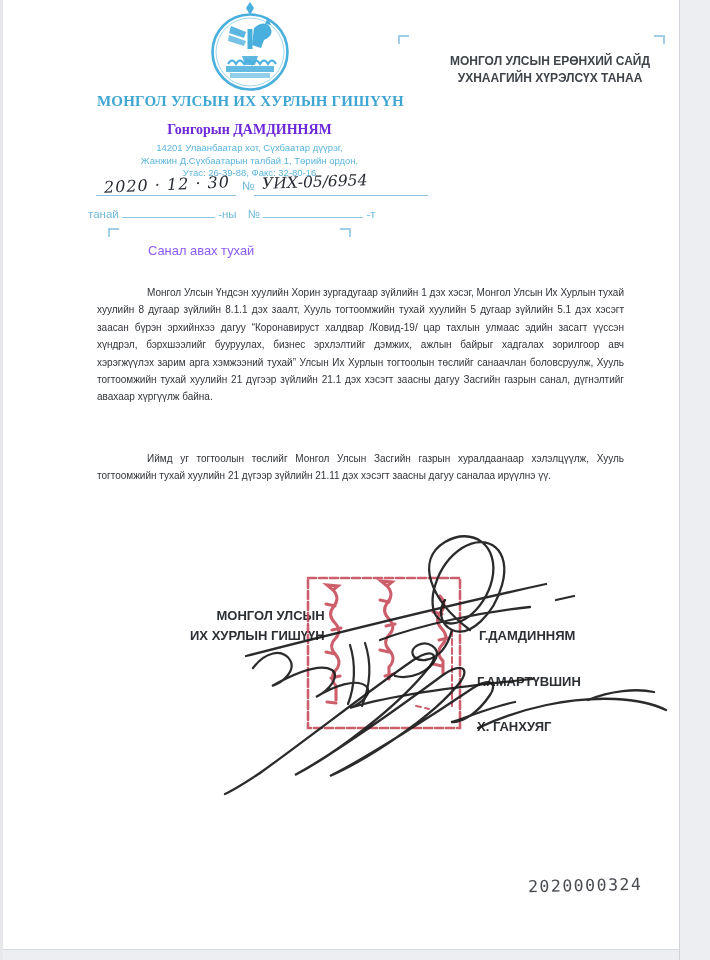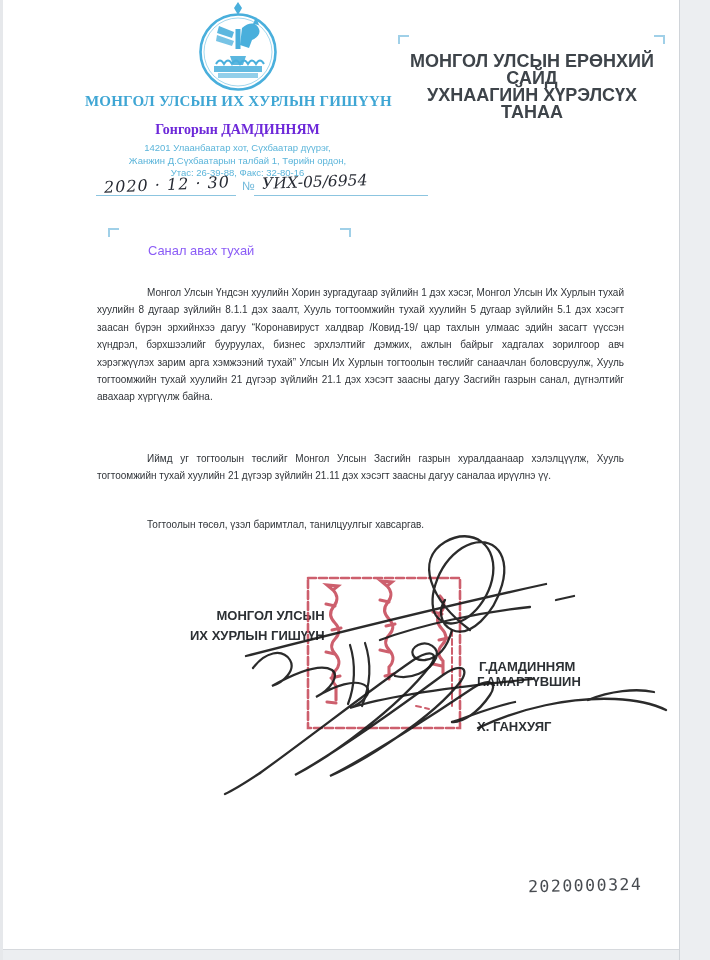--- a/index.html
+++ b/index.html
@@ -9,31 +9,31 @@
     font-family:"Liberation Sans", sans-serif; overflow:hidden;
   }
   
   .edge-right { position:absolute; top:0; right:0; width:31px; height:100%;
     background:#eceef1; border-left:1px solid #d0d4d9; }
   .edge-bottom { position:absolute; left:0; bottom:0; width:679px; height:11px;
     background:#eceef1; border-top:1px solid #d6d9dd; }
   .edge-left { position:absolute; left:0; top:0; width:3px; height:100%; background:#e6e8eb; }
 
   
-  .letterhead { position:absolute; left:85px; top:2px; width:305px; text-align:center; }
+  .letterhead { position:absolute; left:97px; top:2px; width:305px; text-align:center; }
   .logo { display:block; margin:0 auto; }
   .org-title { font-family:"Liberation Serif", serif; font-weight:bold; font-size:15px;
     color:#3fa6d4; white-space:nowrap; letter-spacing:.2px; margin-top:1px; }
   .member-name { font-family:"Liberation Serif", serif; font-weight:bold; font-size:14px;
     color:#6d28d9; margin-top:12px; }
   .address { font-size:9.5px; line-height:12.5px; color:#5cb5da; margin-top:4px; }
 
   
-  .recipient { position:absolute; left:398px; top:53px; width:268px; text-align:center;
-    font-weight:bold; font-size:18px; line-height:17px; color:#3e444a; }
+  .recipient { position:absolute; left:416px; top:53px; width:268px; text-align:center;
+    font-weight:bold; font-size:12px; line-height:17px; color:#3e444a; }
 
   
   .mark { position:absolute; width:11px; height:9px; opacity:.9; }
   .mark.tl { border-left:2px solid #96cce6; border-top:2px solid #96cce6; }
   .mark.tr { border-right:2px solid #96cce6; border-top:2px solid #96cce6; }
 
   
   .ref-row1 { position:absolute; left:96px; top:174px; width:345px; height:26px; }
   .hand { font-family:"DejaVu Serif", serif; font-style:italic; color:#262a33; display:inline-block; }
   .hand-date { position:absolute; left:8px; top:1px; font-size:16px; letter-spacing:1px;
@@ -51,21 +51,21 @@
   
   .subject { position:absolute; left:148px; top:243px; font-size:12.9px; color:#8b5cf6; }
   .para { position:absolute; left:97px; width:527px; text-align:justify; text-indent:50px;
     font-size:10px; line-height:17.4px; color:#303439; }
   .p1 { top:284px; } .p2 { top:450px; } .p3 { top:516px; }
 
   
   .sig-title { position:absolute; left:190px; top:606px; font-weight:bold; font-size:13px;
     line-height:20px; color:#2c3034;text-align:right; }
   .sig-name { position:absolute; font-weight:bold; font-size:13px; color:#2c3034; white-space:nowrap; }
-  .n1 { left:479px; top:659px; } .n2 { left:477px; top:674px; } .n3 { left:477px; top:719px; }
+  .n1 { left:479px; top:628px; } .n2 { left:477px; top:674px; } .n3 { left:477px; top:719px; }
 
   .overlay { position:absolute; left:0; top:0; width:710px; height:960px; pointer-events:none; }
 
   
   .reg-num { position:absolute; left:528px; top:876px; font-family:"DejaVu Sans Mono", monospace;
     font-size:16.5px; letter-spacing:1.5px; color:#474b50; transform:rotate(-1.2deg); }
 </style>
 </head>
 <body>
 
@@ -106,28 +106,35 @@
     <div>УХНААГИЙН ХҮРЭЛСҮХ ТАНАА</div>
   </div>
 
   <div class="ref-row1">
     <span class="blank1"></span>
     <span class="hand hand-date">2020 · 12 · 30</span>
     <span class="no-sign1">№</span>
     <span class="blank2"></span>
     <span class="hand hand-num">УИХ-05/6954</span>
   </div>
+  <div class="ref-row2">
+    <span>танай</span>
+    <span class="u"></span>
+    <span>-ны</span>
+    <span style="margin-left:8px;">№</span>
+    <span class="u u2"></span>
+    <span>-т</span>
+  </div>
 
   <div class="mark tl" style="left:108px; top:228px;"></div>
   <div class="mark tr" style="left:340px; top:228px;"></div>
 
   <div class="subject">Санал авах тухай</div>
   <div class="para p1">Монгол Улсын Үндсэн хуулийн Хорин зургадугаар зүйлийн 1 дэх хэсэг, Монгол Улсын Их Хурлын тухай хуулийн 8 дугаар зүйлийн 8.1.1 дэх заалт, Хууль тогтоомжийн тухай хуулийн 5 дугаар зүйлийн 5.1 дэх хэсэгт заасан бүрэн эрхийнхээ дагуу “Коронавируст халдвар /Ковид-19/ цар тахлын улмаас эдийн засагт үүссэн хүндрэл, бэрхшээлийг бууруулах, бизнес эрхлэлтийг дэмжих, ажлын байрыг хадгалах зорилгоор авч хэрэгжүүлэх зарим арга хэмжээний тухай” Улсын Их Хурлын тогтоолын төслийг санаачлан боловсруулж, Хууль тогтоомжийн тухай хуулийн 21 дүгээр зүйлийн 21.1 дэх хэсэгт заасны дагуу Засгийн газрын санал, дүгнэлтийг авахаар хүргүүлж байна.</div>
   <div class="para p2">Иймд уг тогтоолын төслийг Монгол Улсын Засгийн газрын хуралдаанаар хэлэлцүүлж, Хууль тогтоомжийн тухай хуулийн 21 дүгээр зүйлийн 21.11 дэх хэсэгт заасны дагуу саналаа ирүүлнэ үү.</div>
-  <div class="para p3">Тогтоолын төсөл, үзэл баримтлал, танилцуулгыг хавсаргав.</div>
 
   <div class="sig-title">
     <div>МОНГОЛ УЛСЫН</div>
     <div>ИХ ХУРЛЫН ГИШҮҮН</div>
   </div>
   <div class="sig-name n1">Г.ДАМДИННЯМ</div>
   <div class="sig-name n2">Г.АМАРТҮВШИН</div>
   <div class="sig-name n3">Х. ГАНХУЯГ</div>
 
   <svg class="overlay" viewBox="0 0 710 960">

